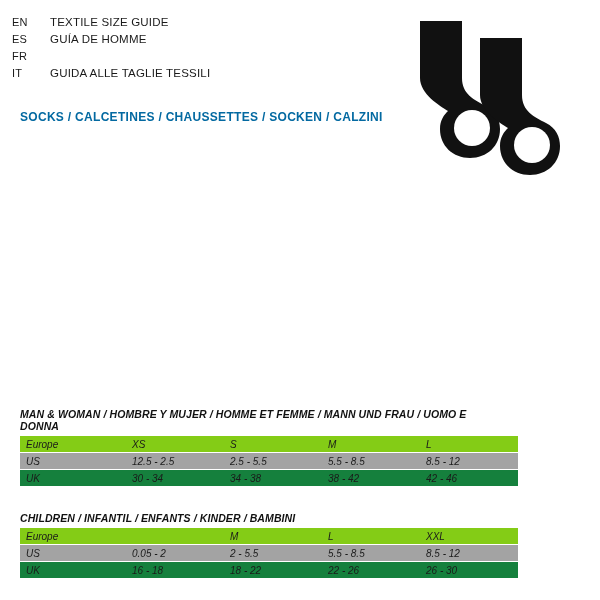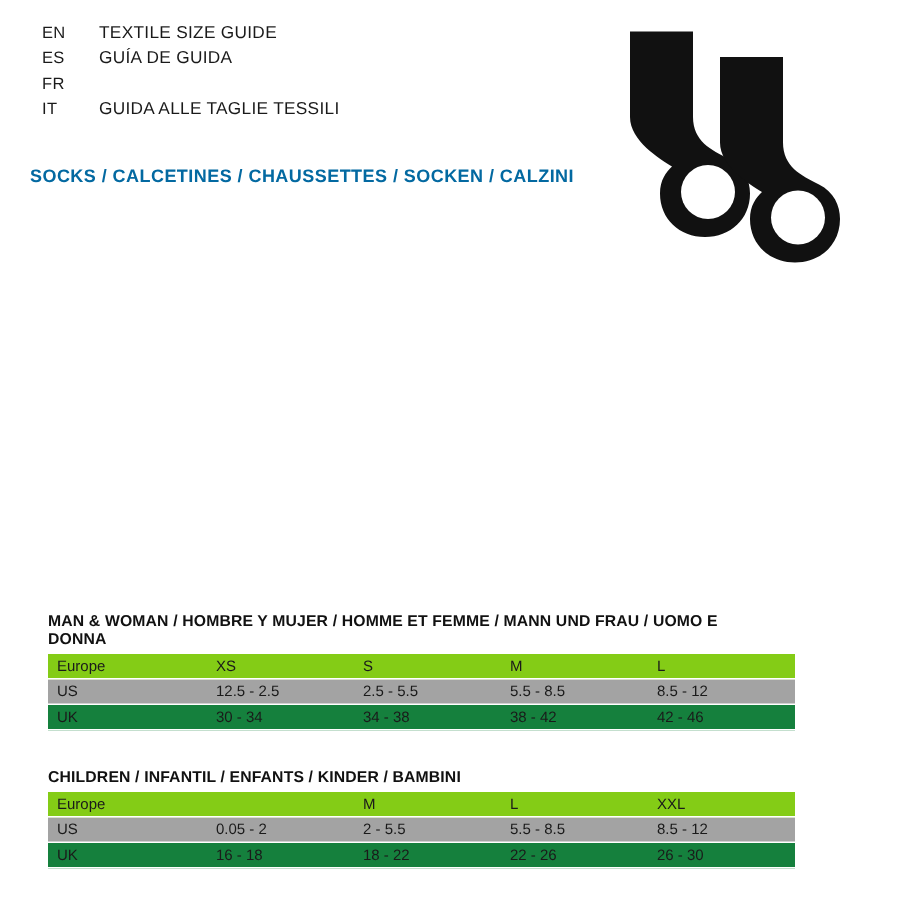--- a/index.html
+++ b/index.html
@@ -19,21 +19,21 @@
   
   .page {
     position: relative;
     width: 600px;
     height: 600px;
   }
 
   .lang-block {
     position: absolute;
     top: 14px;
-    left: 28px;
+    left: 12px;
     width: 330px;
   }
   .lang-row {
     display: flex;
     align-items: baseline;
     height: 17px;
     line-height: 17px;
   }
   .lang-code {
     width: 38px;
@@ -62,22 +62,23 @@
     position: absolute;
     top: 16px;
     left: 400px;
     width: 170px;
     height: 160px;
   }
 
   
   .table-section {
     position: absolute;
-    left: 32px;
+    left: 20px;
     width: 470px;
+    font-style: italic;
   }
   .section-men { top: 408px; }
   .section-children { top: 512px; }
 
   .table-caption {
     font-size: 10.5px;
     font-weight: bold;
     letter-spacing: 0.1px;
     color: #111111;
     margin-bottom: 4px;
@@ -118,21 +119,21 @@
 
 <div class="page">
 
   <div class="lang-block">
     <div class="lang-row">
       <span class="lang-code">EN</span>
       <span class="lang-text">TEXTILE SIZE GUIDE</span>
     </div>
     <div class="lang-row">
       <span class="lang-code">ES</span>
-      <span class="lang-text">GUÍA DE GUIDA</span>
+      <span class="lang-text">GUÍA DE HOMME</span>
     </div>
     <div class="lang-row">
       <span class="lang-code">FR</span>
     </div>
     <div class="lang-row">
       <span class="lang-code">IT</span>
       <span class="lang-text">GUIDA ALLE TAGLIE TESSILI</span>
     </div>
   </div>
 

